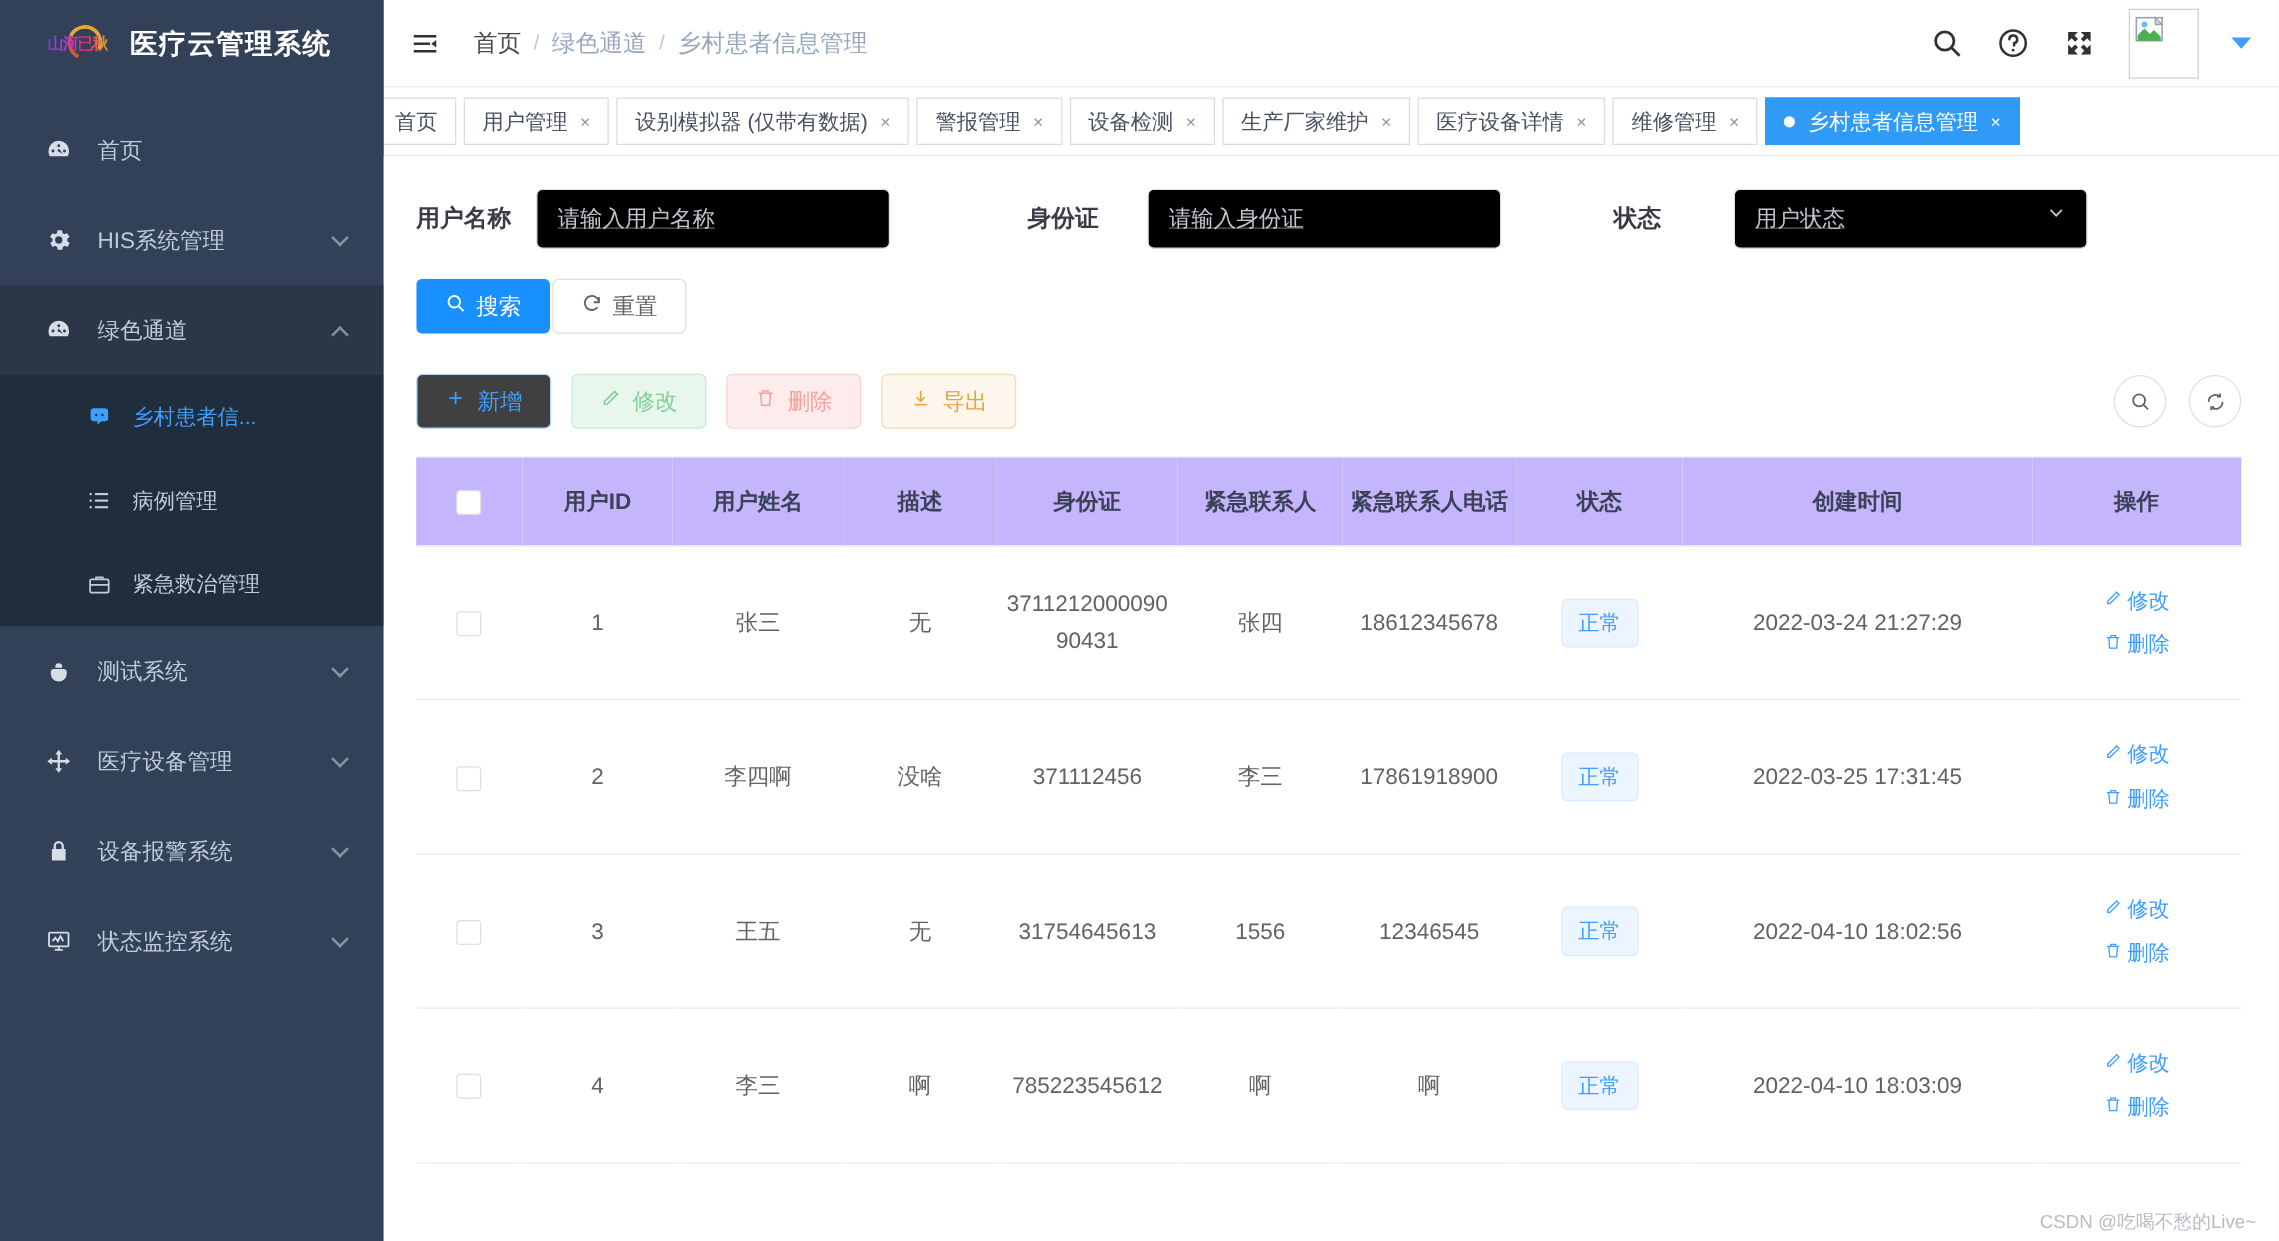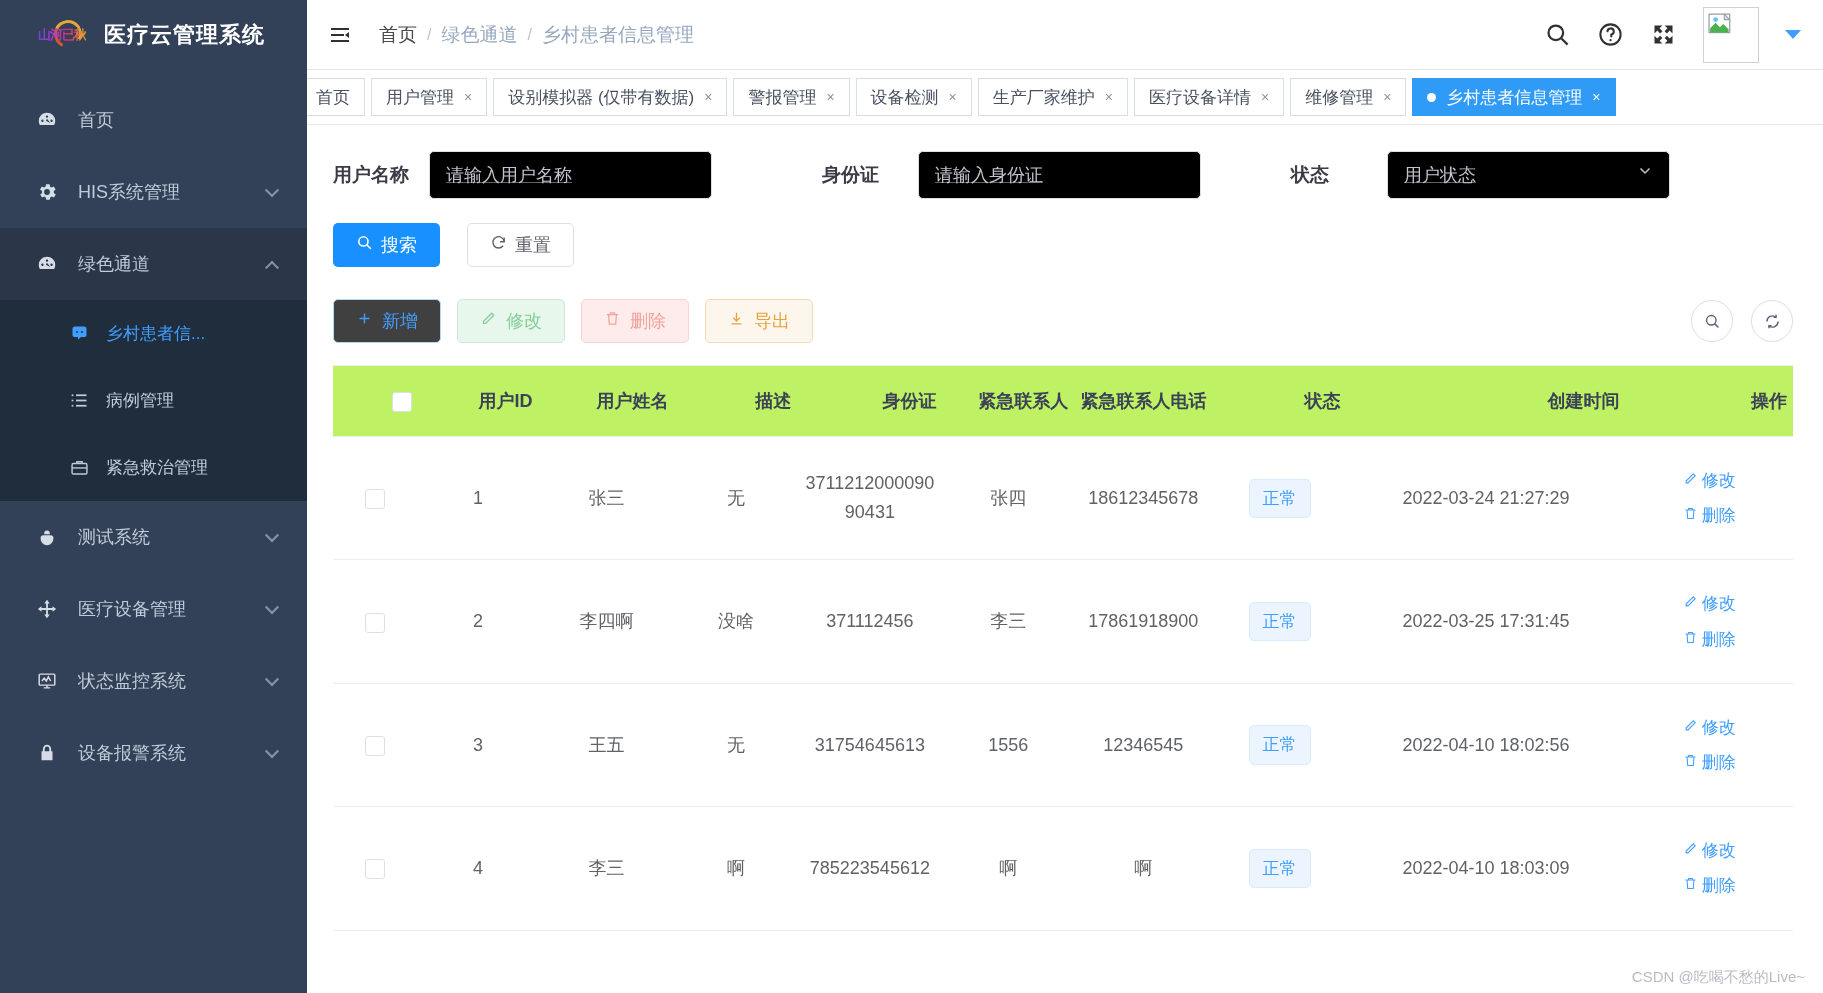--- a/index.html
+++ b/index.html
@@ -112,21 +112,21 @@
     font-family: inherit; outline: none; text-decoration: underline;
   }
   .finput::placeholder { color: #c0c4cc; }
   .fselect-wrap { position: relative; width: 283px; }
   .fselect-wrap .sel-arrow {
     position: absolute; right: 16px; top: 50%; transform: translateY(-60%); color:#c0c4cc;
   }
   .fgroup.g2 { margin-left: 110px; }
   .fgroup.g3 { margin-left: 90px; }
 
-  .btn-row { display: flex; gap: 27px; margin-top: 24px; font-family: Liberation Mono, monospace; }
+  .btn-row { display: flex; gap: 2px; margin-top: 24px; font-family: Liberation Mono, monospace; }
   .btn {
     height: 44px; border-radius: 5px; display: inline-flex; align-items: center; gap: 8px;
     padding: 0 22px; font-size: 18px; cursor: pointer; border: 1px solid transparent;
     font-family: inherit;
   }
   .btn-primary { background: #1890ff; color: #fff; }
   .btn-default { background: #fff; color: #606266; border-color: #dcdfe6; }
 
   .op-row { display: flex; gap: 16px; margin-top: 32px; align-items: center; }
   .op-btn {
@@ -141,22 +141,22 @@
   .round-btn {
     width: 42px; height: 42px; border-radius: 50%; border: 1px solid #dcdfe6;
     background: #fff; display: flex; align-items: center; justify-content: center;
     cursor: pointer; color: #5a6475;
   }
 
   
   .tbl-wrap { margin-top: 22px; border-top: 1px solid #ebeef5; }
   table.data { width: 100%; border-collapse: collapse; table-layout: fixed; }
   table.data th {
-    background: #bef264; color: #3b4257; font-size: 18px; font-weight: 700;
-    padding: 22px 6px; border-bottom: 1px solid #ebeef5; text-align: right; line-height: 1.45;
+    background: #c4b5fd; color: #3b4257; font-size: 18px; font-weight: 700;
+    padding: 22px 6px; border-bottom: 1px solid #ebeef5; text-align: center; line-height: 1.45;
   }
   table.data td {
     font-size: 18px; color: #606266; padding: 26px 6px;
     border-bottom: 1px solid #ebeef5; text-align: center;
     word-break: break-all; line-height: 1.6;
   }
   .cb {
     width: 20px; height: 20px; border: 1px solid #dcdfe6; border-radius: 3px;
     background: #fff; display: inline-block; cursor: pointer; vertical-align: middle;
   }
@@ -279,37 +279,37 @@
               <path d="M12 2 9 6h2v5H6V9l-4 3 4 3v-2h5v5H9l3 4 3-4h-2v-5h5v2l4-3-4-3v2h-5V6h2z"></path>
             </svg>
         </span>
         <span class="mi-label">医疗设备管理</span>
         <span class="mi-arrow"><i class="chev down"></i></span>
       </div>
 
 
       <div class="menu-item">
         <span class="mi-icon">
+          <svg width="22" height="22" viewBox="0 0 24 24" fill="currentColor">
+              <path d="M12 3a4.5 4.5 0 0 0-4.5 4.5V10H6v10h12V10h-1.5V7.5A4.5 4.5 0 0 0 12 3zm0 2a2.5 2.5 0 0 1 2.5 2.5V10h-5V7.5A2.5 2.5 0 0 1 12 5z"></path>
+            </svg>
+        </span>
+        <span class="mi-label">设备报警系统</span>
+        <span class="mi-arrow"><i class="chev down"></i></span>
+      </div>
+
+      <div class="menu-item">
+        <span class="mi-icon">
           <svg width="22" height="22" viewBox="0 0 24 24" fill="none" stroke="currentColor" stroke-width="1.6">
               <rect x="3.5" y="4.5" width="17" height="12" rx="1"></rect>
               <path d="M12 16.5v3M8.5 19.5h7"></path>
               <path d="M6.5 12l2.5-3 2.2 3 2.3-4.5L16 12"></path>
             </svg>
         </span>
         <span class="mi-label">状态监控系统</span>
-        <span class="mi-arrow"><i class="chev down"></i></span>
-      </div>
-
-      <div class="menu-item">
-        <span class="mi-icon">
-          <svg width="22" height="22" viewBox="0 0 24 24" fill="currentColor">
-              <path d="M12 3a4.5 4.5 0 0 0-4.5 4.5V10H6v10h12V10h-1.5V7.5A4.5 4.5 0 0 0 12 3zm0 2a2.5 2.5 0 0 1 2.5 2.5V10h-5V7.5A2.5 2.5 0 0 1 12 5z"></path>
-            </svg>
-        </span>
-        <span class="mi-label">设备报警系统</span>
         <span class="mi-arrow"><i class="chev down"></i></span>
       </div>
     </nav>
   </aside>
 
   <section class="main">
 
     <header class="topbar">
       <div class="hamburger">
         <svg width="24" height="24" viewBox="0 0 24 24" fill="currentColor">

